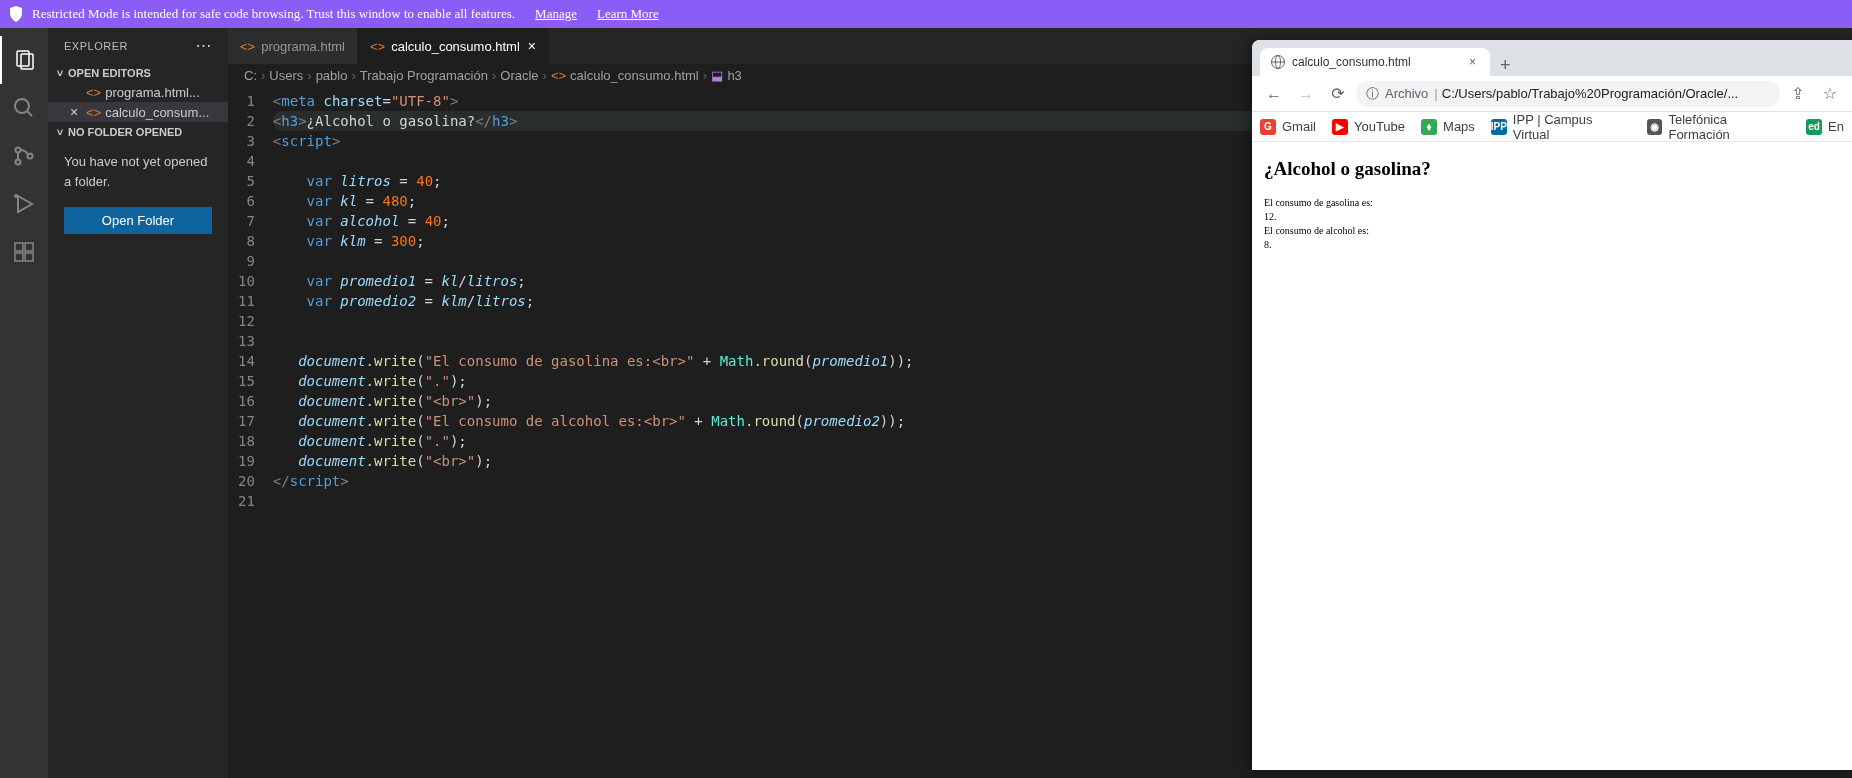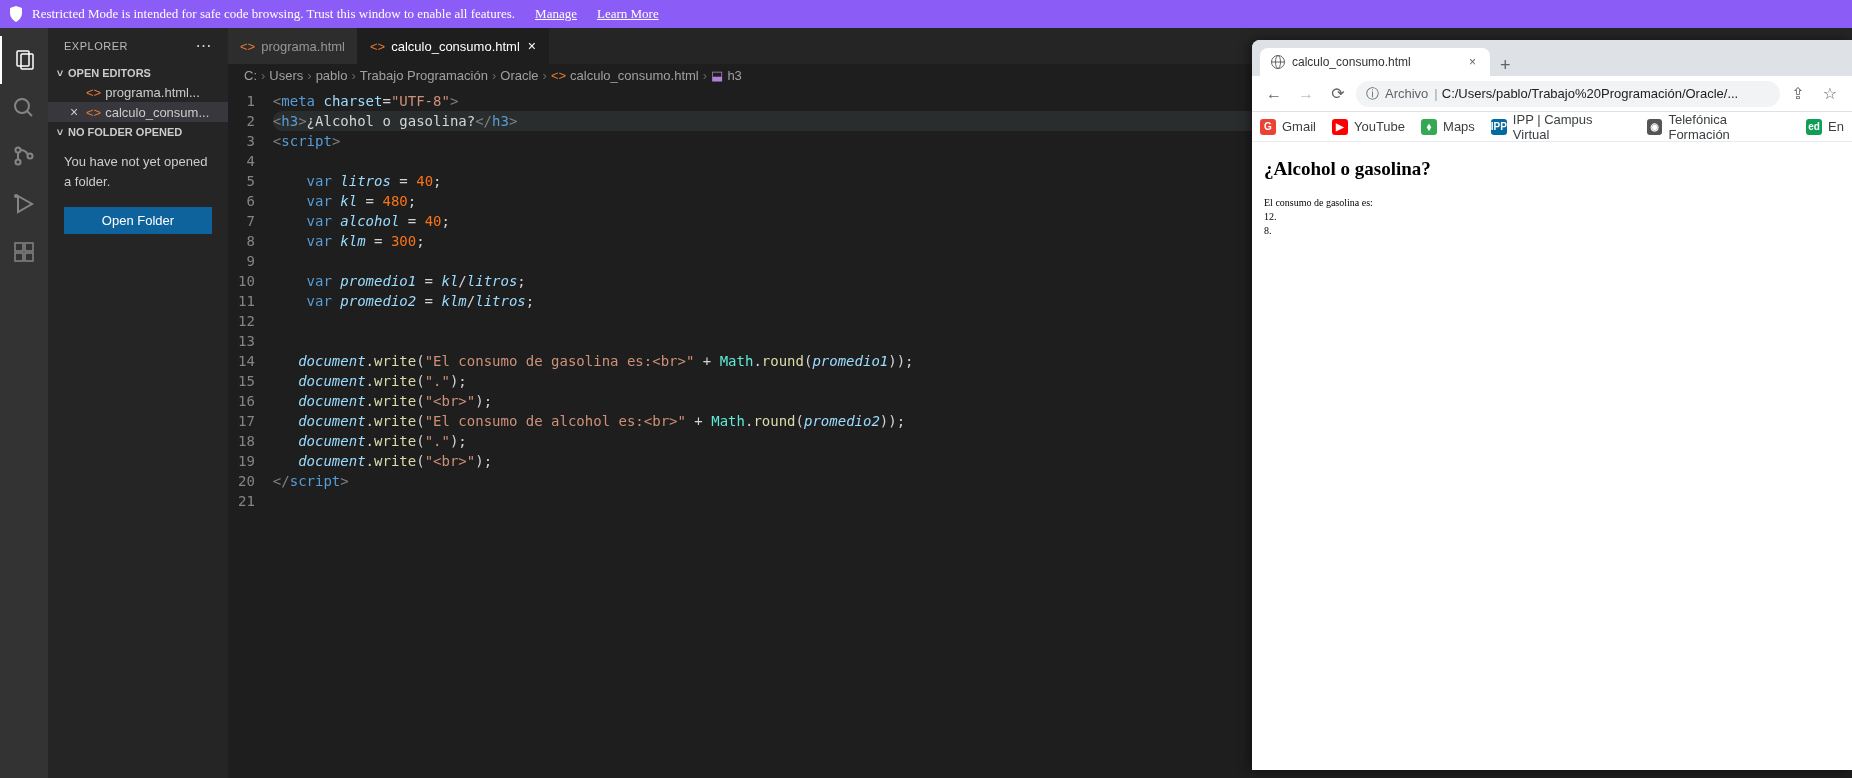--- a/index.html
+++ b/index.html
@@ -274,15 +274,16 @@
       </div>
       <div class="bm">
         <span class="bm-icon" style="background: rgb(15, 157, 88);">ed</span>
         <span>En</span>
       </div>
     </div>
   <div class="page-content">
     <h3>¿Alcohol o gasolina?</h3>
     <div class="line">El consumo de gasolina es:</div>
     <div class="line">12.</div>
+    <div class="line">El consumo de alcohol es:</div>
     <div class="line">8.</div>
   </div>
 </div>
 
 </body></html>

